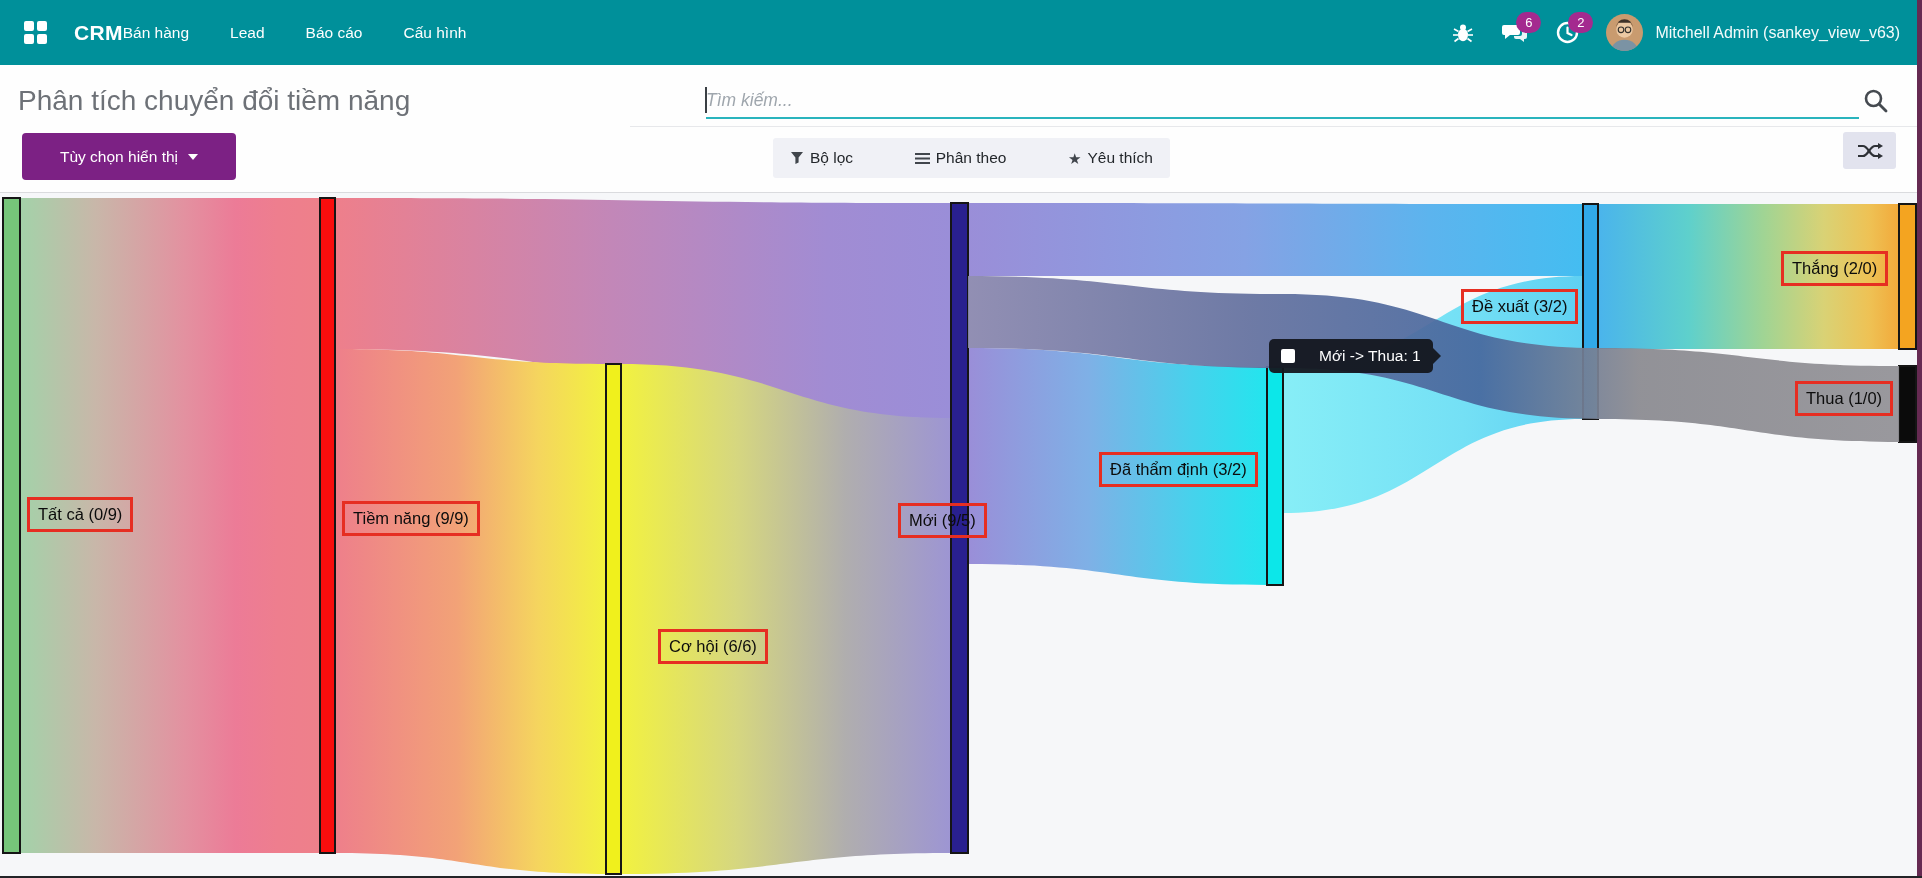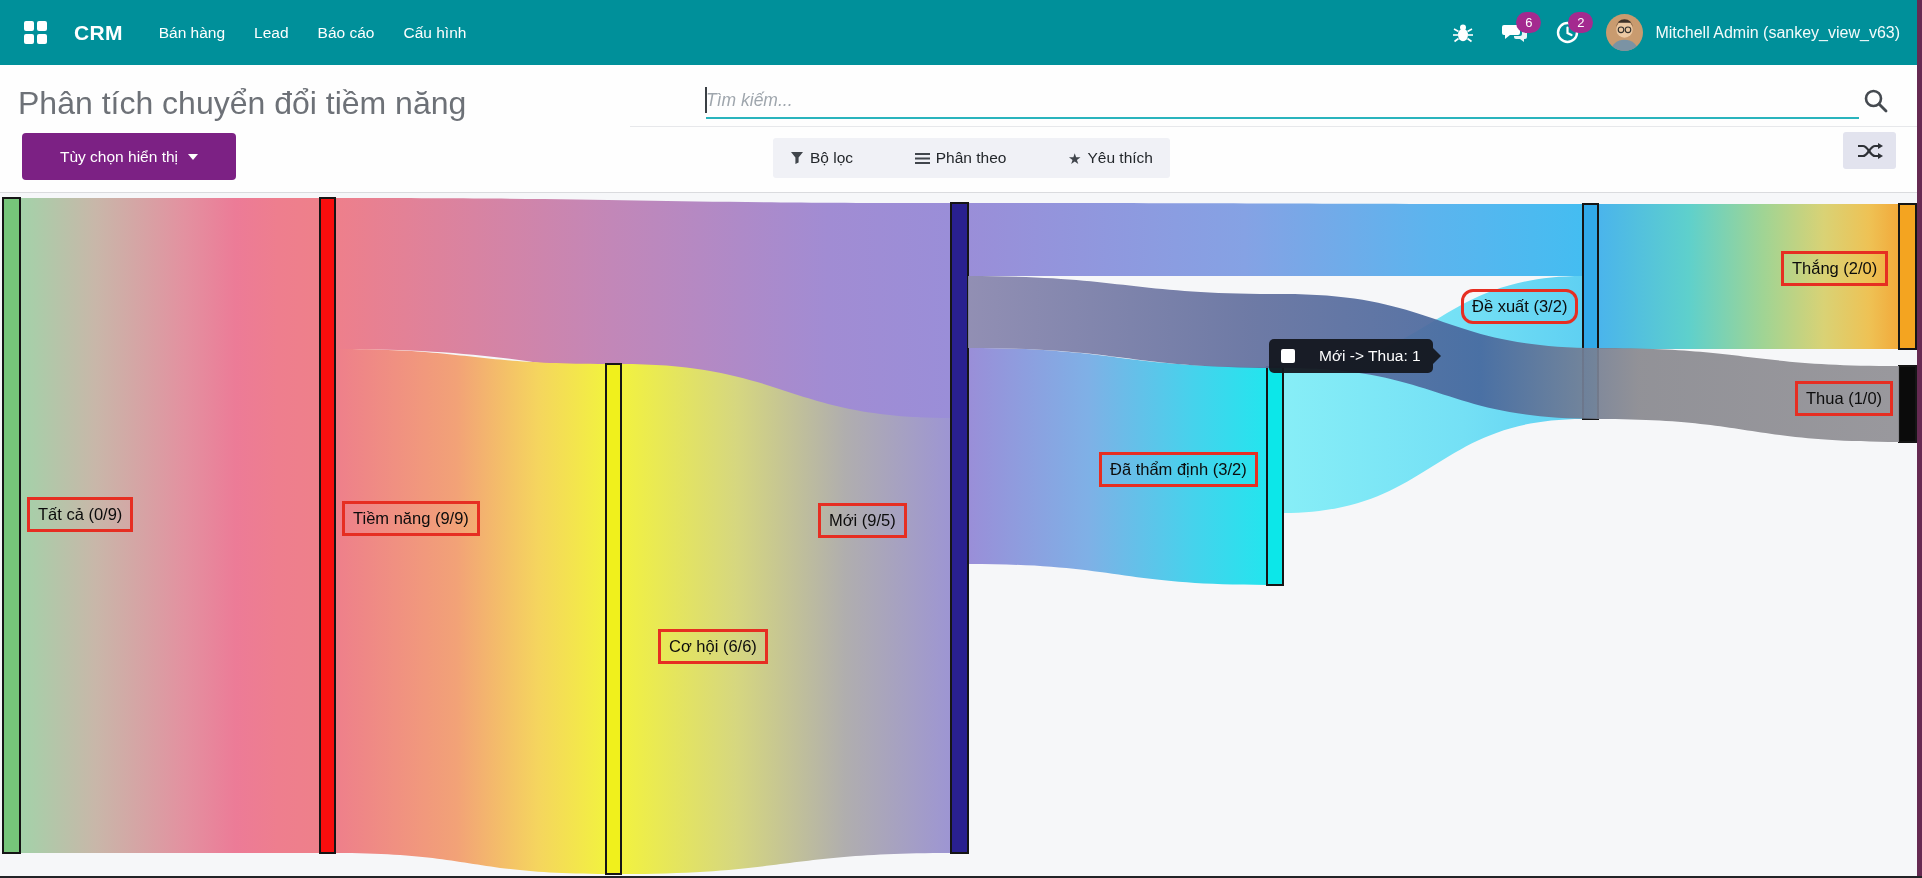--- a/index.html
+++ b/index.html
@@ -7,33 +7,33 @@
   body { font-family:"Liberation Sans", sans-serif; background:#fff; overflow:hidden; }
   .screen { position:relative; width:1922px; height:878px; background:#fff; overflow:hidden; }
 
   
   .navbar { position:absolute; left:0; top:0; width:1922px; height:65px; background:#00909a;
             display:flex; align-items:center; justify-content:space-between; color:#fff; }
   .nav-left { display:flex; align-items:center; padding-left:24px; }
   .apps-icon { width:24px; height:24px; display:grid; grid-template-columns:10px 10px; grid-template-rows:10px 10px; gap:3px; cursor:pointer; }
   .apps-icon i { background:#fff; border-radius:2px; }
   .brand { font-size:21px; font-weight:700; margin-left:26px; letter-spacing:.3px; cursor:pointer; }
-  .menu { display:flex; align-items:center; margin-left:36px; gap:29px; }
+  .menu { display:flex; align-items:center; gap:41px; }
   .menu-item { font-size:15.5px; color:#fdfefe; cursor:pointer; white-space:nowrap; }
   .nav-right { display:flex; align-items:center; padding-right:22px; gap:26px; }
   .nav-ico { position:relative; width:26px; height:26px; display:flex; align-items:center; justify-content:center; cursor:pointer; }
   .badge { position:absolute; top:-8px; left:14px; min-width:25px; height:21px; padding:0 7px;
            background:#a42a8f; color:#fff; border-radius:11px; font-size:13px; line-height:21px; text-align:center; }
   .user-menu { display:flex; align-items:center; gap:12px; cursor:pointer; }
   .avatar { width:37px; height:37px; border-radius:50%; overflow:hidden; flex:0 0 auto; }
   .user-name { font-size:16px; color:#f3fbfb; white-space:nowrap; }
 
   
   .control { position:absolute; left:0; top:65px; width:1922px; height:127px; background:#fefefe; }
-  .page-title { position:absolute; left:18px; top:20px; font-size:32px; font-weight:400; color:#6d7177; }
+  .page-title { position:absolute; left:18px; top:20px; font-size:28px; font-weight:400; color:#6d7177; }
   .search-wrap { position:absolute; left:706px; top:18px; width:1153px; height:36px; border-bottom:2px solid #29b4bd; }
   .search-input { width:100%; height:100%; border:0; outline:0; background:transparent; font-size:17.5px; color:#333; font-family:"Liberation Sans",sans-serif;font-style:italic; }
   .search-input::placeholder { color:#9fa6ad; }
   .text-caret { position:absolute; left:705px; top:22px; width:1.5px; height:26px; background:#3a3f44; }
   .search-icon { position:absolute; left:1862px; top:22px; cursor:pointer; }
   .row-divider { position:absolute; left:630px; top:61px; width:1292px; height:1px; background:#e7e8eb; }
   .display-options { position:absolute; left:22px; top:68px; width:214px; height:47px; background:#7c2184; color:#fff;
                      border:0; border-radius:4px; font-size:15.5px; font-family:"Liberation Sans",sans-serif;
                      display:flex; align-items:center; justify-content:center; gap:10px; cursor:pointer; }
   .caret-down { width:0; height:0; border-left:5px solid transparent; border-right:5px solid transparent; border-top:6px solid #fff; }
@@ -252,23 +252,23 @@
         <rect x="951" y="10" width="17" height="650" fill="#29208f" stroke="#151515" stroke-width="2"></rect>
         <rect x="1267" y="174" width="16" height="218" fill="#0ce7e9" stroke="#151515" stroke-width="2"></rect>
         <rect x="1583" y="11" width="15" height="215" fill="#31a9e9" stroke="#151515" stroke-width="2"></rect>
         <rect x="1899" y="11" width="17" height="145" fill="#f4a420" stroke="#151515" stroke-width="2"></rect>
         <rect x="1899" y="173" width="17" height="76" fill="#0b0b0b" stroke="#151515" stroke-width="2"></rect>
         <path d="M968,83 C1125.5,83 1125.5,101 1283,101 C1440.5,101 1440.5,155 1598,155 C1748.5,155 1748.5,173 1899,173 L1899,249 C1748.5,249 1748.5,226 1598,226 C1440.5,226 1440.5,175 1283,175 C1125.5,175 1125.5,155 968,155 Z" fill="url(#lg8)" fill-opacity="0.93"></path>
       </svg>
       <div class="nlabel" style="left: 27px; top: 304px;">Tất cả (0/9)</div>
       <div class="nlabel" style="left: 342px; top: 308px;">Tiềm năng (9/9)</div>
       <div class="nlabel" style="left: 658px; top: 436px;">Cơ hội (6/6)</div>
-      <div class="nlabel" style="left: 818px; top: 310px;">Mới (9/5)</div>
+      <div class="nlabel" style="left: 898px; top: 310px;">Mới (9/5)</div>
       <div class="nlabel" style="left: 1091px; top: 259px; margin-left: 8px;">Đã thẩm định (3/2)</div>
-      <div class="nlabel" style="left: 1461px; top: 96px; border-radius: 12px;">Đề xuất (3/2)</div>
+      <div class="nlabel" style="left: 1461px; top: 96px;">Đề xuất (3/2)</div>
       <div class="nlabel" style="left: 1781px; top: 58px;">Thắng (2/0)</div>
       <div class="nlabel" style="left: 1795px; top: 188px;">Thua (1/0)</div>
       <div class="sankey-tooltip" style="left: 1269px; top: 146px; gap: 24px;">
         <span class="swatch" style="background: rgb(255, 255, 255);"></span>
         <span>Mới -&gt; Thua: 1</span>
       </div>
     </section>
 
   <div class="right-strip"></div>
   <div class="bottom-strip"></div>

